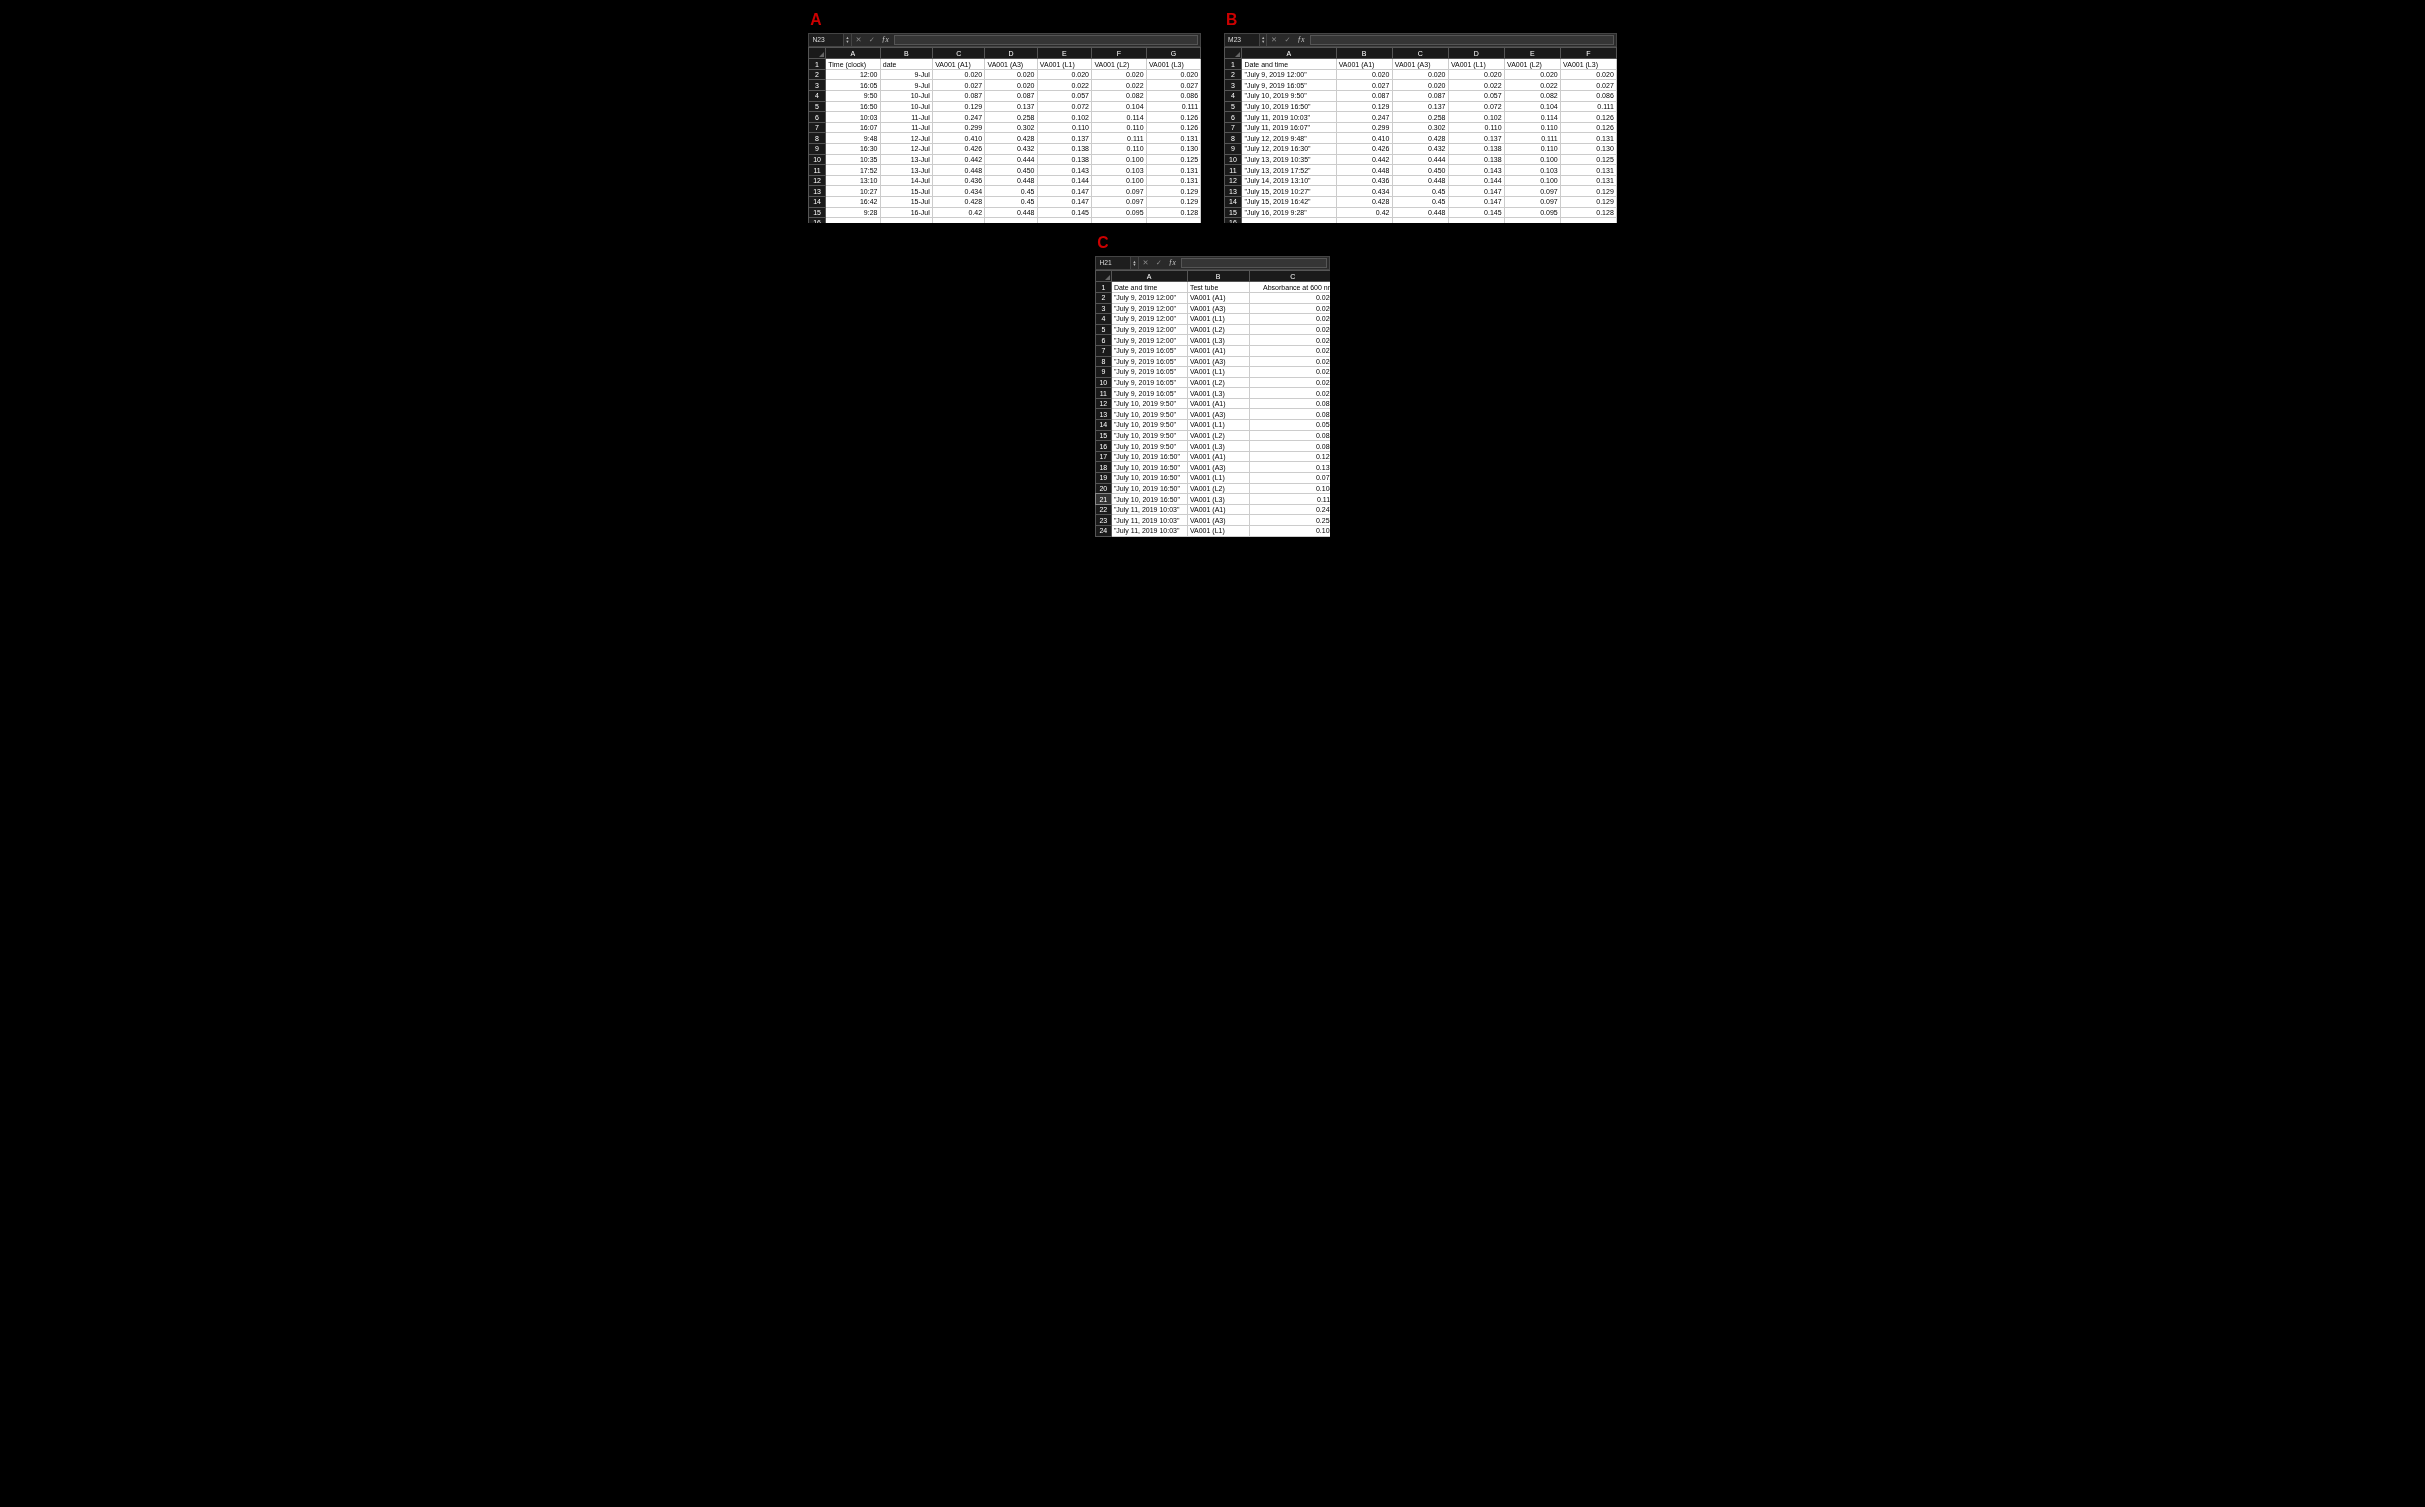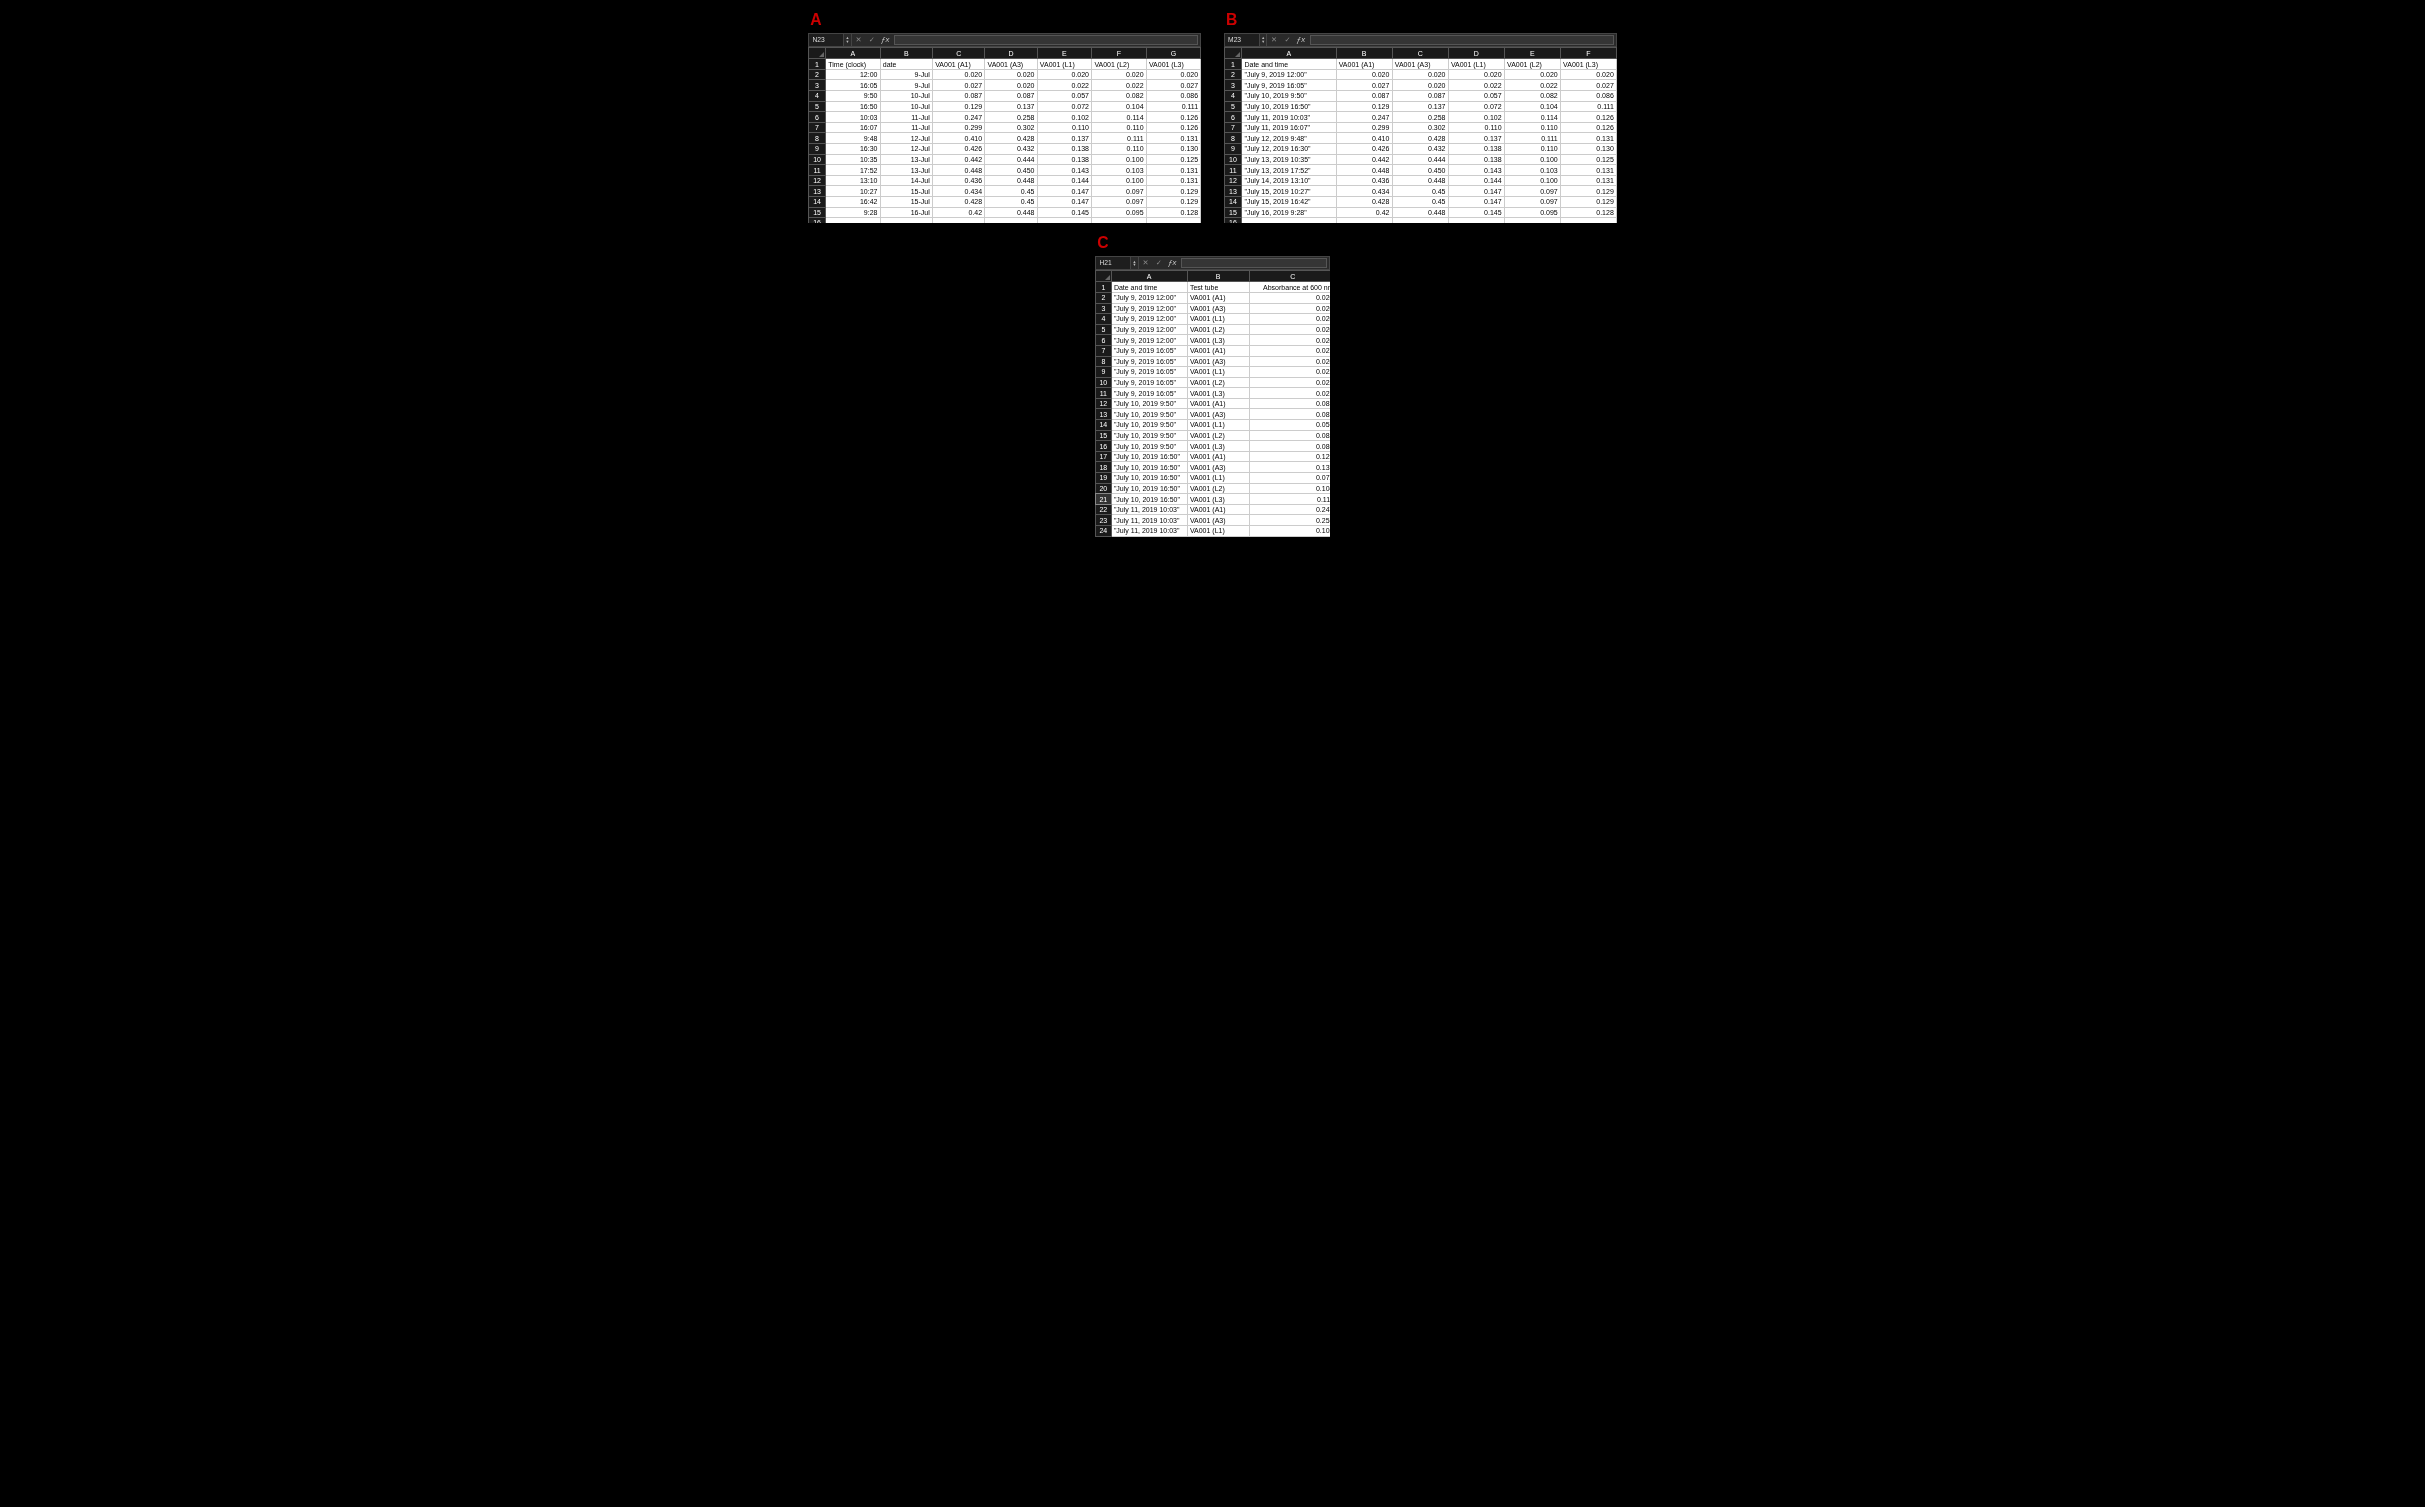--- a/index.html
+++ b/index.html
@@ -61,21 +61,21 @@
     border-right: 0.6px solid #444;
     height: 100%;
   }
   .fbar .step span { font-size: 3.9px; line-height: 3.4px; color: #bbb; }
   .fbar .btn {
     width: 13.4px;
     text-align: center;
     color: #888;
     font-size: 7.3px;
   }
-  .fbar .btn.fx { font-style: italic; font-family: Liberation Mono, monospace; color: #ccc; }
+  .fbar .btn.fx { font-style: italic; font-family: Liberation Serif, serif; color: #ccc; }
   .fbar .fx-input {
     flex: 1;
     background: #353535;
     height: 10px;
     margin: 0 2.2px;
     border: 0.6px solid #555;
   }
 
   
   .sheet {

